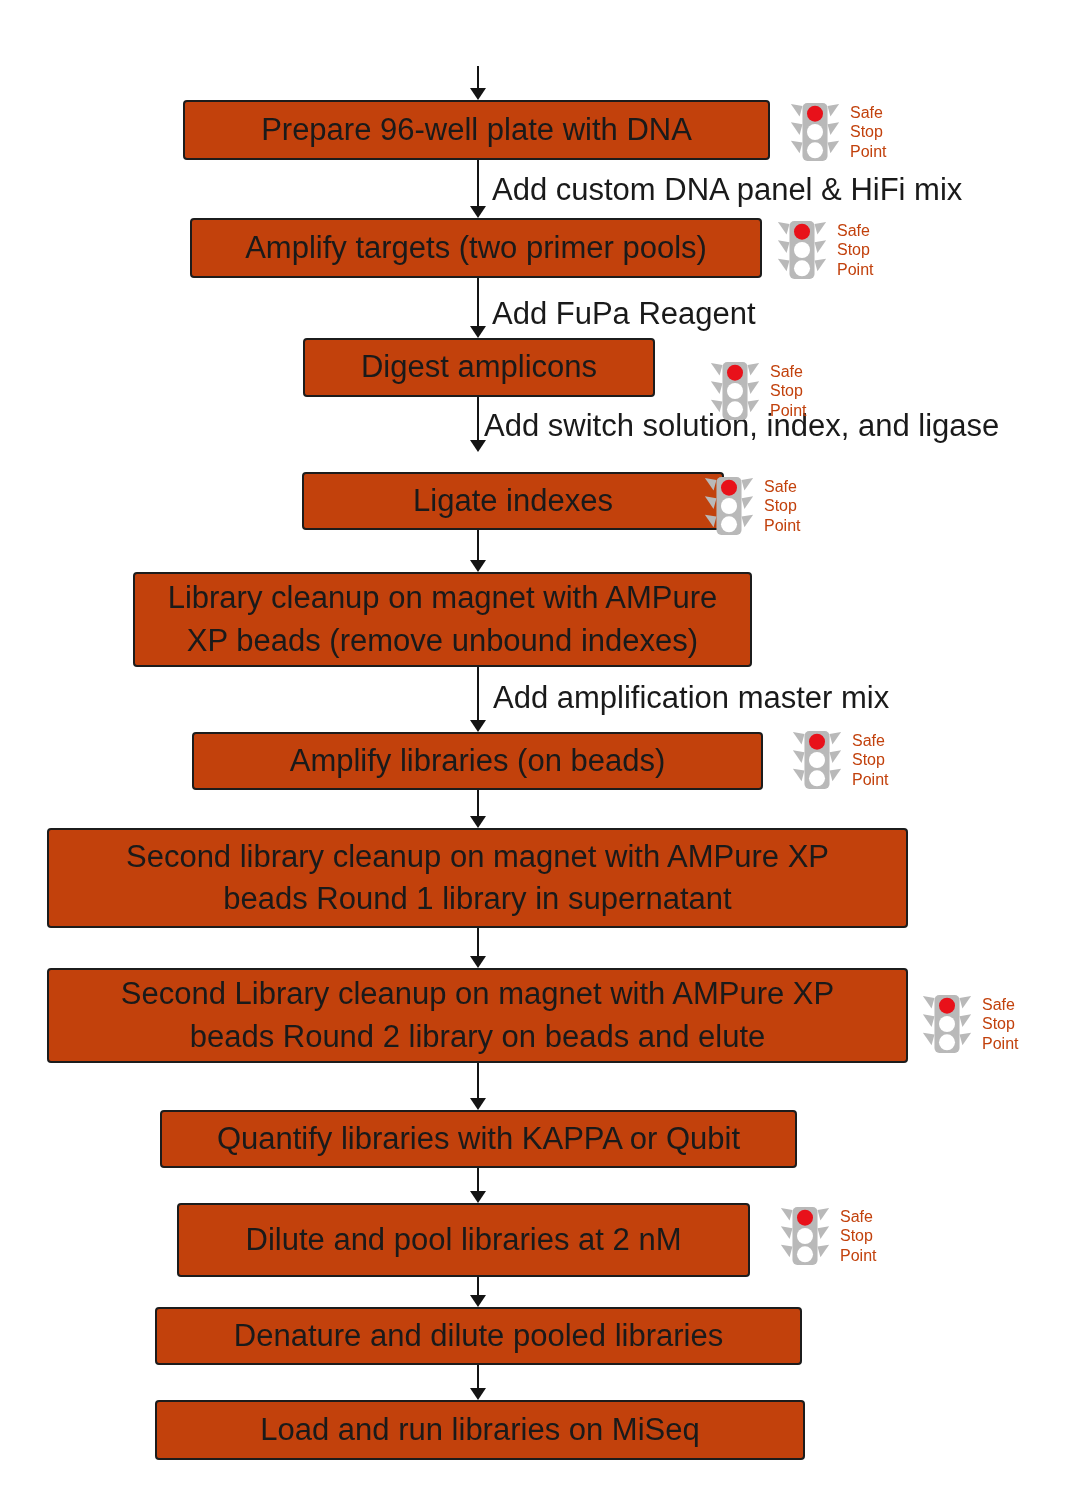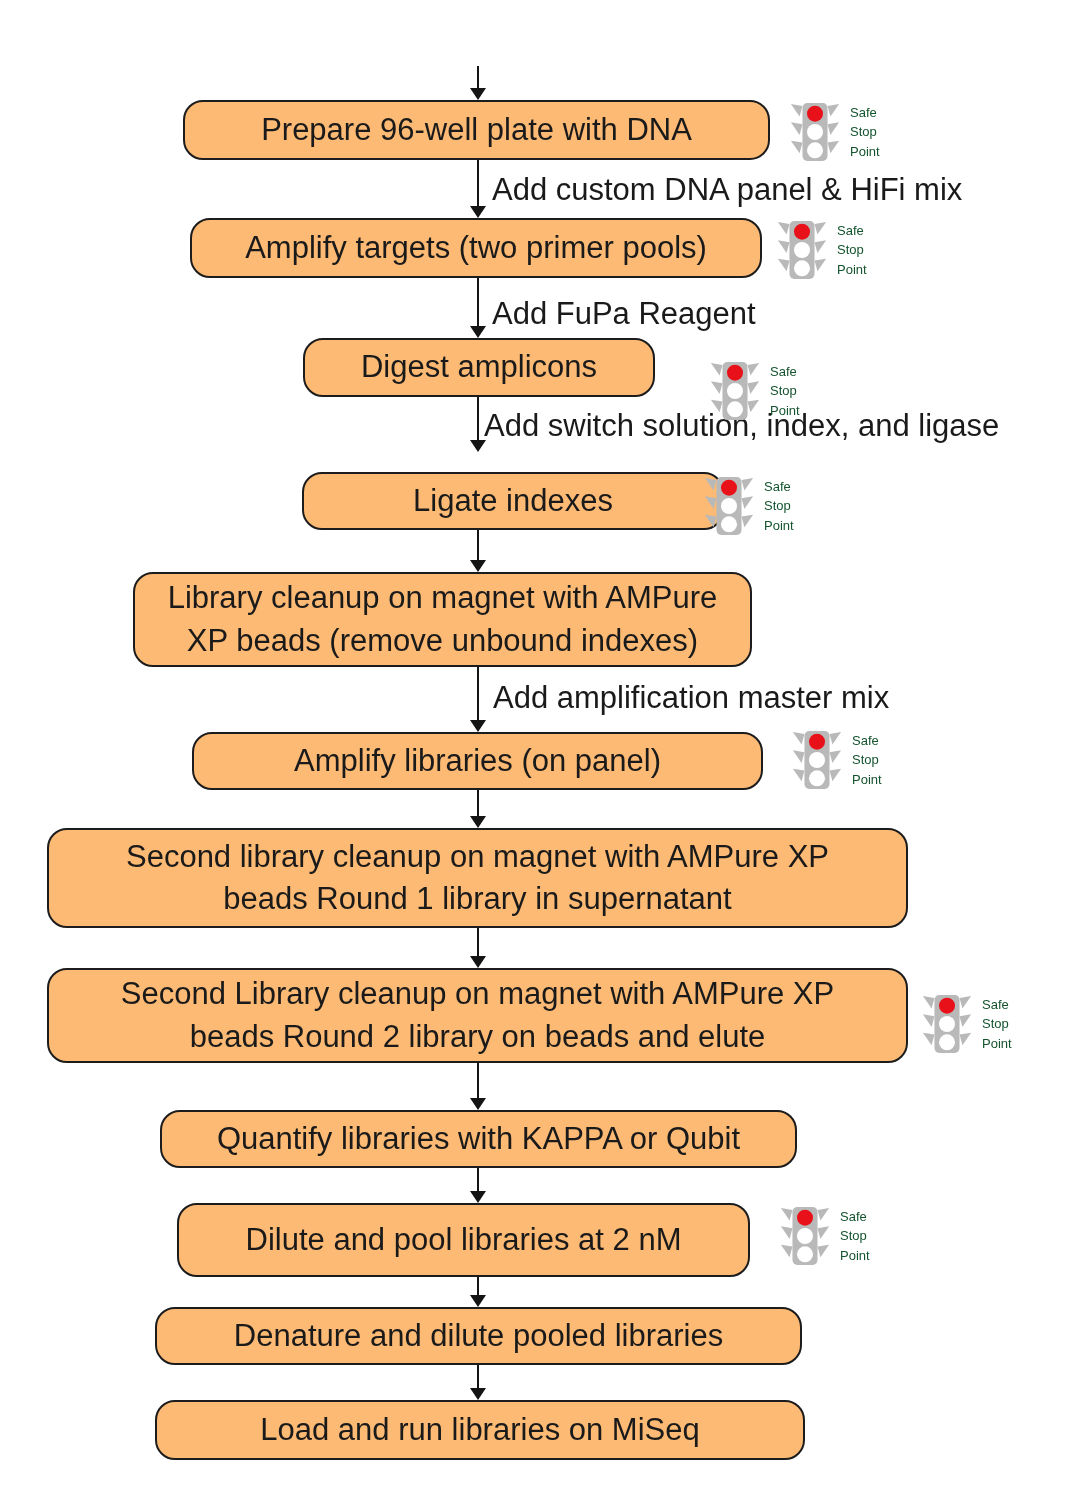--- a/index.html
+++ b/index.html
@@ -23,22 +23,22 @@
     top:21px;
     transform:translateX(-50%);
     font-size:32px;
     white-space:nowrap;
     color:var(--ink);
   }
   .node{
     position:absolute;
     box-sizing:border-box;
     border:2.5px solid #1c1c1c;
-    border-radius:20px;
-    background:#fdba74;
+    border-radius:4px;
+    background:#c2410c;
     display:flex;
     align-items:center;
     justify-content:center;
     text-align:center;
     font-size:31px;
     line-height:1.36;
     color:var(--ink);
     padding:0 14px;
     white-space:pre-line;
   }
@@ -76,23 +76,23 @@
     position:absolute;
     display:flex;
     align-items:center;
     gap:8px;
   }
   .tl-svg .tl-body{fill:var(--tl-gray);}
   .tl-svg .tl-visor{fill:var(--tl-gray);}
   .tl-svg .tl-red{fill:var(--tl-red);}
   .tl-svg .tl-off{fill:#ffffff;}
   .tl-text{
-    font-size:13px;
+    font-size:16px;
     line-height:19.5px;
-    color:#14532d;
+    color:#c2410c;
   }
 </style>
 </head>
 <body>
 
 <div id="canvas">
 
 
   <div class="arrow" style="top:66px;height:34px"></div>
   <div class="arrow" style="top:160px;height:58px"></div>
@@ -111,21 +111,21 @@
   <div class="edge-label" style="left:492px;top:172px">Add custom DNA panel &amp; HiFi mix</div>
   <div class="edge-label" style="left:484px;top:408px">Add switch solution, index, and ligase</div>
   <div class="edge-label" style="left:493px;top:680px">Add amplification master mix</div>
 
   <div class="node" style="left:183px;top:100px;width:587px;height:60px">Prepare 96-well plate with DNA</div>
   <div class="node" style="left:303px;top:338px;width:352px;height:59px">Digest amplicons</div>
   <div class="node" style="left:190px;top:218px;width:572px;height:60px">Amplify targets (two primer pools)</div>
   <div class="node" style="left:302px;top:472px;width:422px;height:58px">Ligate indexes</div>
   <div class="node" style="left:133px;top:572px;width:619px;height:95px">Library cleanup on magnet with AMPure
 XP beads (remove unbound indexes)</div>
-  <div class="node" style="left:192px;top:732px;width:571px;height:58px">Amplify libraries (on panel)</div>
+  <div class="node" style="left:192px;top:732px;width:571px;height:58px">Amplify libraries (on beads)</div>
   <div class="node" style="left:47px;top:828px;width:861px;height:100px">Second library cleanup on magnet with AMPure XP
 beads Round 1 library in supernatant</div>
   <div class="node" style="left:47px;top:968px;width:861px;height:95px">Second Library cleanup on magnet with AMPure XP
 beads Round 2 library on beads and elute</div>
   <div class="node" style="left:160px;top:1110px;width:637px;height:58px">Quantify libraries with KAPPA or Qubit</div>
   <div class="node" style="left:177px;top:1203px;width:573px;height:74px">Dilute and pool libraries at 2 nM</div>
   <div class="node" style="left:155px;top:1307px;width:647px;height:58px">Denature and dilute pooled libraries</div>
   <div class="node" style="left:155px;top:1400px;width:650px;height:60px">Load and run libraries on MiSeq</div>
 
   <div class="tl" style="left:788px;top:101px">

